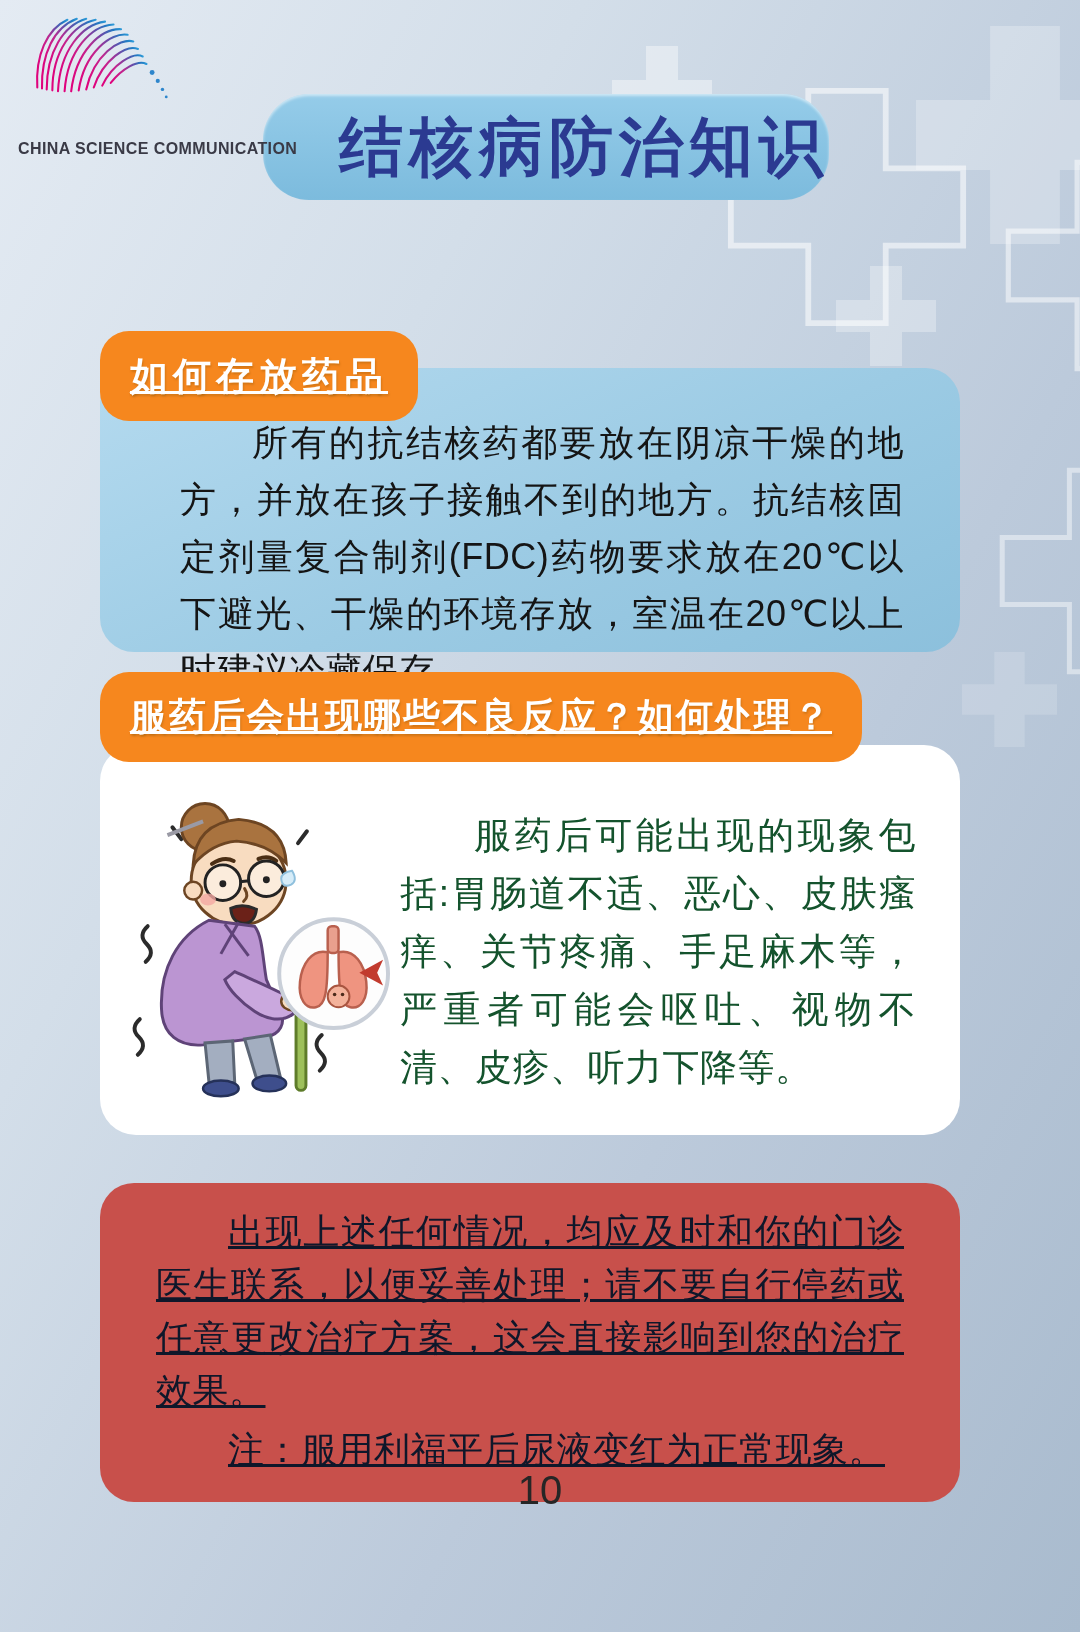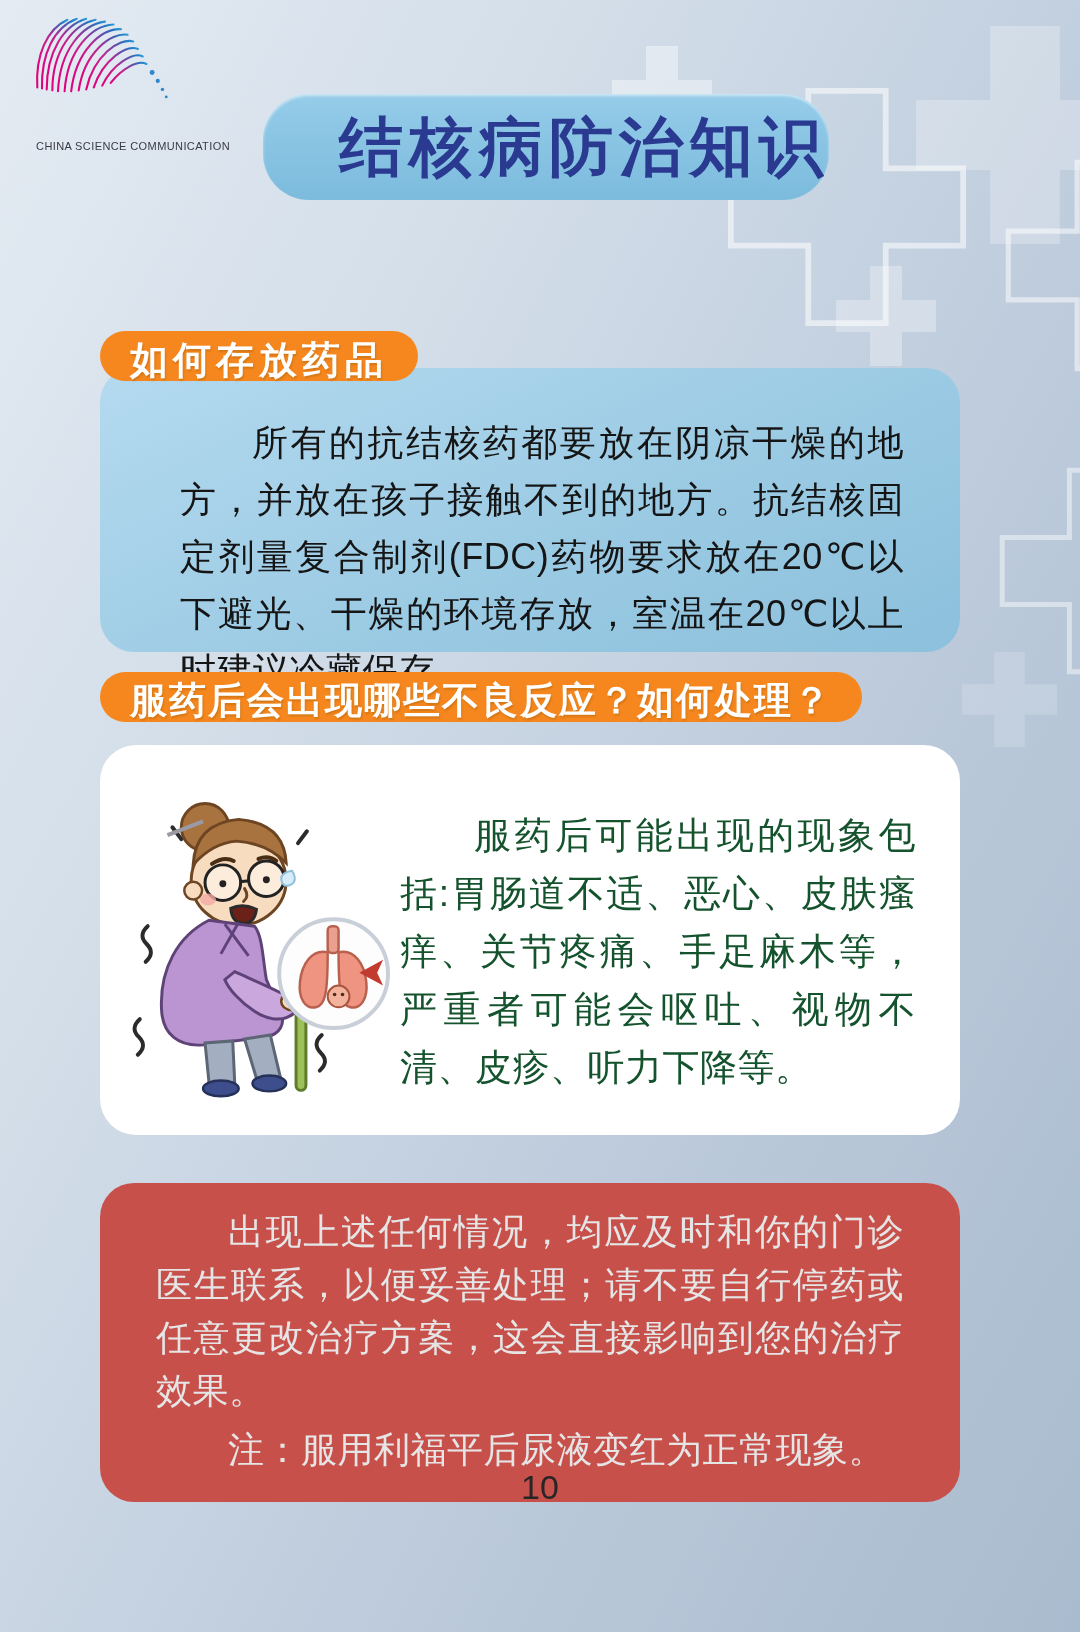--- a/index.html
+++ b/index.html
@@ -22,39 +22,40 @@
   
   .logo{position:absolute;left:14px;top:4px;width:220px;height:150px;z-index:2;}
   .logo-wave{position:absolute;left:12px;top:2px;width:160px;height:100px;}
   .logo-cn{
     position:absolute;left:4px;top:102px;width:206px;
     display:flex;justify-content:space-between;
     font-size:28px;font-weight:600;color:#2e2e3a;
   }
   .logo-en{
     position:absolute;left:4px;top:136px;width:212px;
-    font-size:11px;font-weight:normal;color:#3a3a46;letter-spacing:.4px;white-space:nowrap;text-align:right;
+    font-size:16px;font-weight:bold;color:#3a3a46;letter-spacing:.4px;white-space:nowrap;text-align:right;
   }
   .title-banner{
     position:absolute;left:263px;top:94px;width:566px;height:106px;
     background:linear-gradient(180deg,#95cce9 0%,#7cbbdd 100%);
     border-radius:46px;z-index:1;
     display:flex;align-items:center;justify-content:flex-end;
     box-shadow:inset 0 2px 3px rgba(255,255,255,.55);
   }
   .title-banner h1{
     margin:0;font-size:64px;font-weight:bold;color:#2b3a91;letter-spacing:6px;
   }
   
   .badge{
-    position:absolute;left:100px;height:50px;line-height:58px;
+    position:absolute;left:100px;height:58px;line-height:58px;
     background:#f6871e;border-radius:29px;
     color:#ffffff;font-weight:bold;white-space:nowrap;
-    padding:0 30px;z-index:3;
+    padding:16px 30px;z-index:3;
     text-shadow:1px 2px 2px rgba(150,90,10,.35);
+    text-decoration:underline;
   }
   .badge1{top:331px;font-size:38px;letter-spacing:5px;}
   .badge2{top:672px;font-size:37px;letter-spacing:2px;}
   
   .box{position:absolute;left:100px;width:860px;z-index:1;box-sizing:border-box;}
   .blue-box{
     top:368px;height:284px;border-radius:34px;
     background:linear-gradient(155deg,#b4daef 0%,#9ccbe4 55%,#8cc0dc 100%);
     padding-left:24px;
   }
@@ -69,28 +70,28 @@
     position:absolute;left:288px;top:50px;width:516px;
     margin:12px;font-size:37px;line-height:58px;color:#14532d;
     text-align:justify;text-indent:2em;letter-spacing:.5px;
   }
   .cartoon{position:absolute;left:18px;top:38px;width:272px;height:322px;}
   .red-box{
     top:1183px;border-radius:34px;background:#c8504b;
     padding:22px 56px 26px;
   }
   .red-box p{
-    margin:0;font-size:36px;line-height:53px;color:#e5e5e5;
-    text-align:justify;text-indent:2em;letter-spacing:.5px;
+    margin:0;font-size:36px;line-height:53px;color:#0f172a;
+    text-align:justify;text-indent:2em;letter-spacing:.5px;text-decoration:underline;
   }
   .red-box p + p{margin-top:6px;}
   
   .page-number{
     position:absolute;left:0;top:1468px;width:100%;
-    text-align:center;font-size:34px;color:#262626;z-index:1;
+    text-align:center;font-size:40px;color:#262626;z-index:1;
   }
 </style>
 </head>
 <body>
 
 <div class="page">
 
   <div class="cross-f" style="left:612px;top:46px;width:100px;height:100px;opacity:.40"></div>
   <div class="cross-f" style="left:916px;top:26px;width:218px;height:218px;opacity:.26"></div>
   <div class="cross-f" style="left:836px;top:266px;width:100px;height:100px;opacity:.30"></div>

